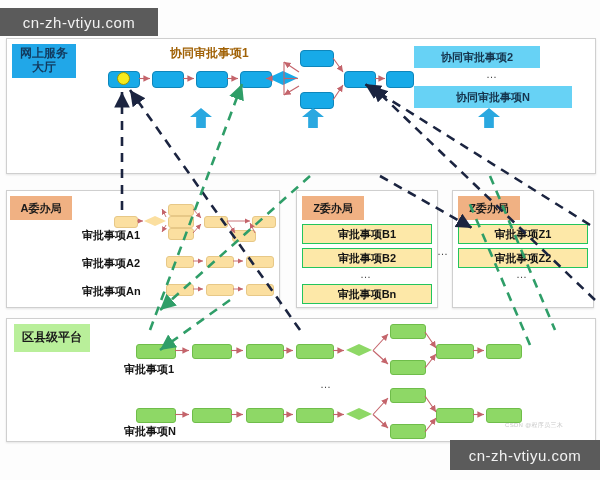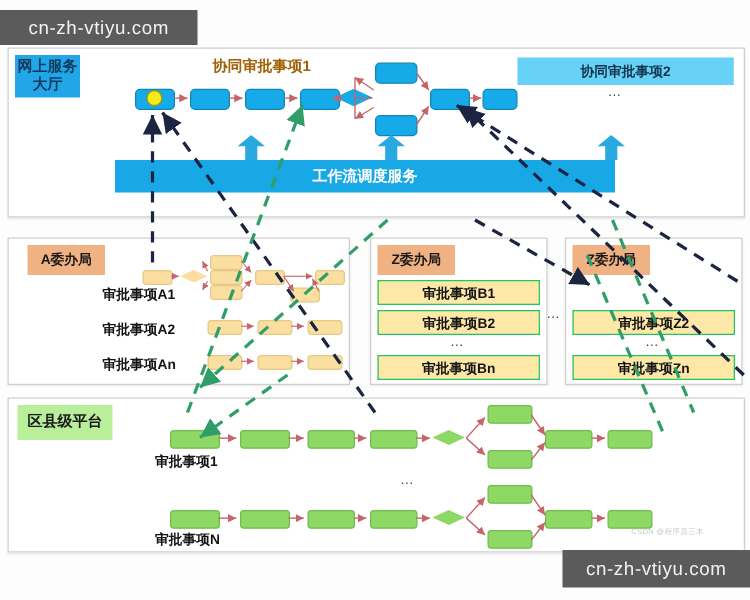--- a/index.html
+++ b/index.html
@@ -21,42 +21,42 @@
          box-shadow:0 1px 2px rgba(0,0,0,.10);}
   #panel-online{left:6px;top:38px;width:588px;height:134px;}
   #panel-a{left:6px;top:190px;width:272px;height:116px;}
   #panel-b{left:296px;top:190px;width:140px;height:116px;}
   #panel-z{left:452px;top:190px;width:140px;height:116px;}
   #panel-county{left:6px;top:318px;width:588px;height:122px;}
 
   
   .tag{position:absolute;display:flex;align-items:center;justify-content:center;
        text-align:center;font-weight:bold;color:#1a1a1a;line-height:1.15;}
-  #tag-online{left:12px;top:44px;width:52px;height:34px;background:#21a7e8;
+  #tag-online{left:12px;top:44px;width:64px;height:34px;background:#21a7e8;
               color:#123a5e;font-size:12px;}
-  #tag-a{left:22px;top:196px;width:62px;height:24px;background:#f0b183;font-size:11px;}
+  #tag-a{left:10px;top:196px;width:62px;height:24px;background:#f0b183;font-size:11px;}
   #tag-b{left:302px;top:196px;width:62px;height:24px;background:#f0b183;font-size:11px;}
   #tag-z{left:458px;top:196px;width:62px;height:24px;background:#f0b183;font-size:11px;}
   #tag-county{left:14px;top:324px;width:76px;height:28px;background:#b9ef9a;font-size:12px;}
 
   
   .flow-title{position:absolute;font-size:12px;font-weight:bold;color:#a16207;}
   #title-flow1{left:170px;top:45px;}
 
   .nodeblue{position:absolute;background:#17aae8;border:1px solid #0e86bb;
             border-radius:4px;height:15px;}
   .diaBlue{position:absolute;width:30px;height:14px;background:#17aae8;
            clip-path:polygon(50% 0,100% 50%,50% 100%,0 50%);}
   .start-dot{position:absolute;width:11px;height:11px;border-radius:50%;
              background:#f5ea1c;border:1px solid #9b9400;}
 
   
   .coitem{position:absolute;background:#67d2f5;color:#15344d;font-size:11px;
           font-weight:bold;display:flex;align-items:center;justify-content:center;}
-  #co2{left:414px;top:46px;width:173px;height:22px;}
+  #co2{left:414px;top:46px;width:126px;height:22px;}
   #coN{left:414px;top:86px;width:158px;height:22px;}
   .dots{position:absolute;color:#444;font-size:11px;letter-spacing:1px;}
   #co-dots{left:486px;top:68px;}
 
   
   #wf-bar{position:absolute;left:92px;top:128px;width:400px;height:26px;
           background:#18a8e6;color:#ffffff;font-size:12px;font-weight:bold;
           display:flex;align-items:center;justify-content:center;}
   .up-arrow{position:absolute;width:22px;height:20px;background:#2aa8e0;
             clip-path:polygon(50% 0,100% 45%,72% 45%,72% 100%,28% 100%,28% 45%,0 45%);}
@@ -103,25 +103,25 @@
   <div class="nodeblue" style="left:196px;top:71px;width:30px;"></div>
   <div class="nodeblue" style="left:240px;top:71px;width:30px;"></div>
   <div class="diaBlue" style="left:268px;top:71px;"></div>
   <div class="nodeblue" style="left:300px;top:50px;width:32px;"></div>
   <div class="nodeblue" style="left:300px;top:92px;width:32px;"></div>
   <div class="nodeblue" style="left:344px;top:71px;width:30px;"></div>
   <div class="nodeblue" style="left:386px;top:71px;width:26px;"></div>
 
   <div class="coitem" id="co2">协同审批事项2</div>
   <div class="dots" id="co-dots">…</div>
+  <div class="coitem" id="coN">协同审批事项N</div>
 
   <div class="up-arrow" style="left:190px;top:108px;"></div>
   <div class="up-arrow" style="left:302px;top:108px;"></div>
   <div class="up-arrow" style="left:478px;top:108px;"></div>
-  <div id="wf-bar">工作流调度服务</div>
 
   <div class="panel" id="panel-a"></div>
   <div class="tag" id="tag-a">A委办局</div>
 
   <div class="lbl" style="left:82px;top:228px;">审批事项A1</div>
   <div class="lbl" style="left:82px;top:256px;">审批事项A2</div>
   <div class="lbl" style="left:82px;top:284px;">审批事项An</div>
 
   <div class="nodeor" style="left:114px;top:216px;width:22px;"></div>
   <div class="diaOr" style="left:144px;top:216px;"></div>
@@ -144,23 +144,23 @@
   <div class="tag" id="tag-b">Z委办局</div>
   <div class="yitem" style="left:302px;top:224px;width:128px;height:18px;">审批事项B1</div>
   <div class="yitem" style="left:302px;top:248px;width:128px;height:18px;">审批事项B2</div>
   <div class="dots" style="left:360px;top:268px;">…</div>
   <div class="yitem" style="left:302px;top:284px;width:128px;height:18px;">审批事项Bn</div>
 
   <div class="dots" style="left:437px;top:245px;">…</div>
 
   <div class="panel" id="panel-z"></div>
   <div class="tag" id="tag-z">Z委办局</div>
+  <div class="yitem" style="left:458px;top:224px;width:128px;height:18px;">审批事项Z1</div>
   <div class="yitem" style="left:458px;top:248px;width:128px;height:18px;">审批事项Z2</div>
   <div class="dots" style="left:516px;top:268px;">…</div>
-  <div class="yitem" style="left:458px;top:284px;width:128px;height:18px;">审批事项Zn</div>
 
   <div class="panel" id="panel-county"></div>
   <div class="tag" id="tag-county">区县级平台</div>
 
   <div class="lbl" style="left:124px;top:362px;">审批事项1</div>
   <div class="lbl" style="left:124px;top:424px;">审批事项N</div>
   <div class="dots" style="left:320px;top:378px;">…</div>
 
   <div class="nodegr" style="left:136px;top:344px;width:38px;"></div>
   <div class="nodegr" style="left:192px;top:344px;width:38px;"></div>

